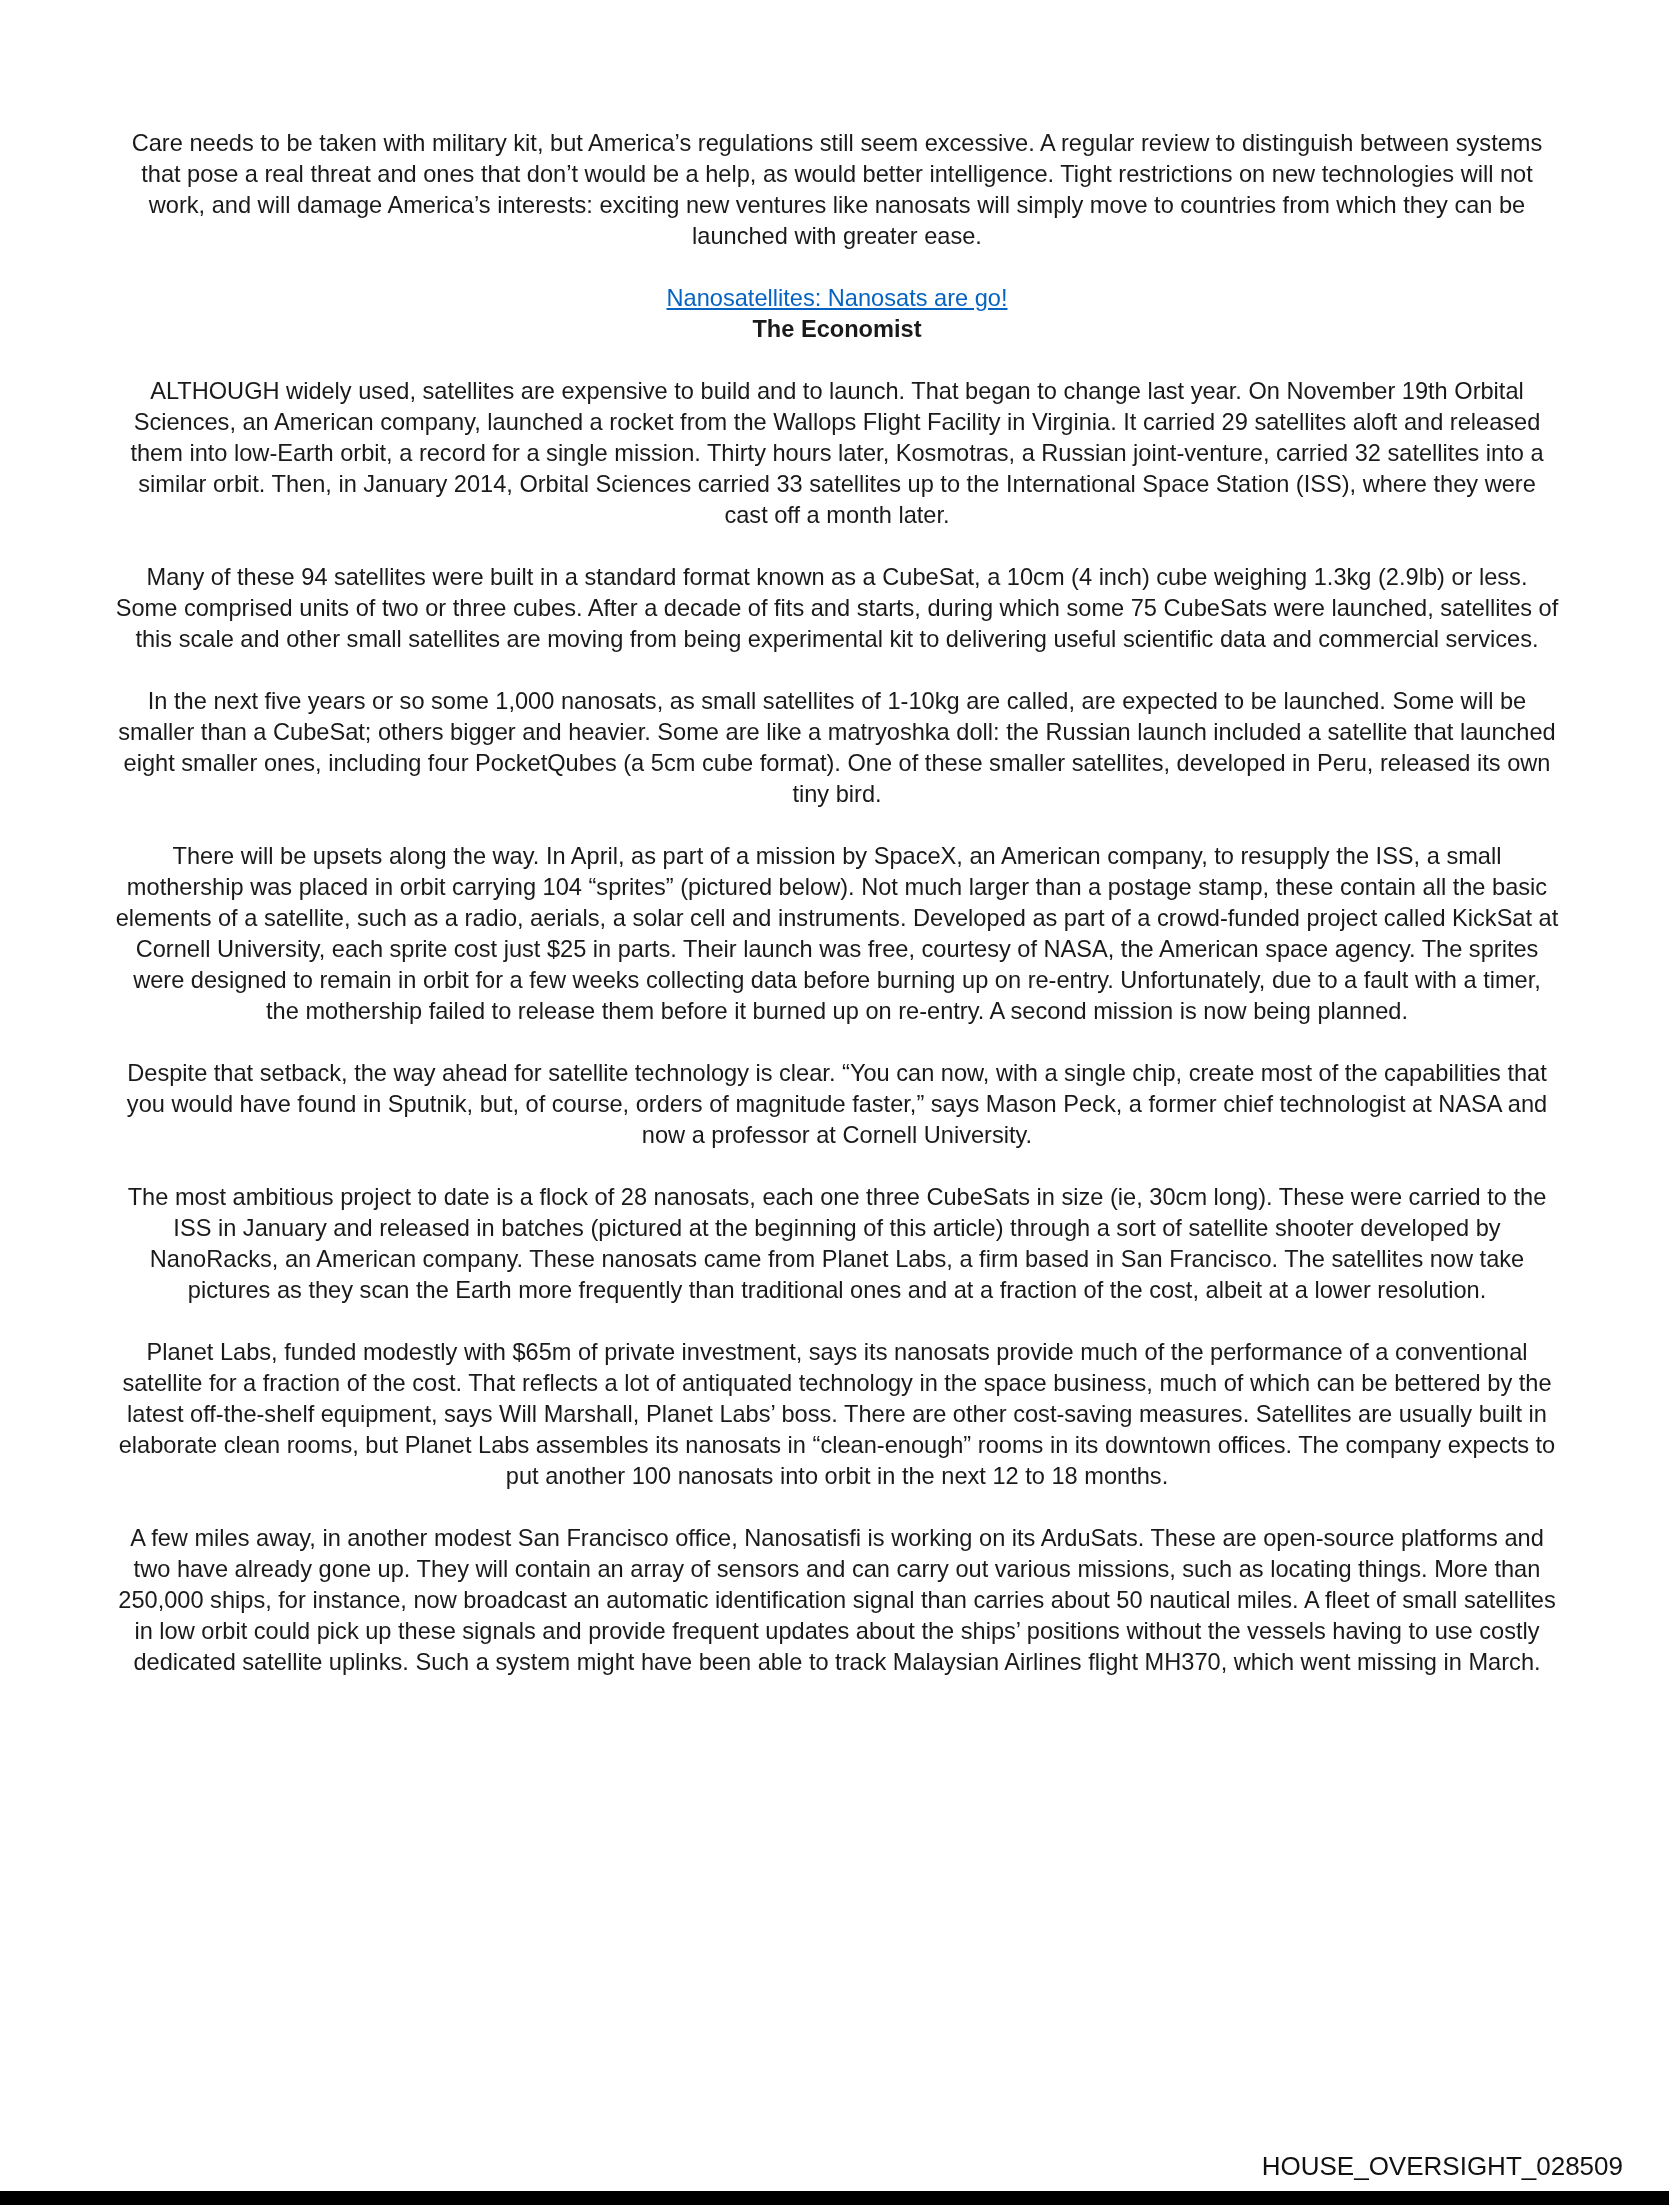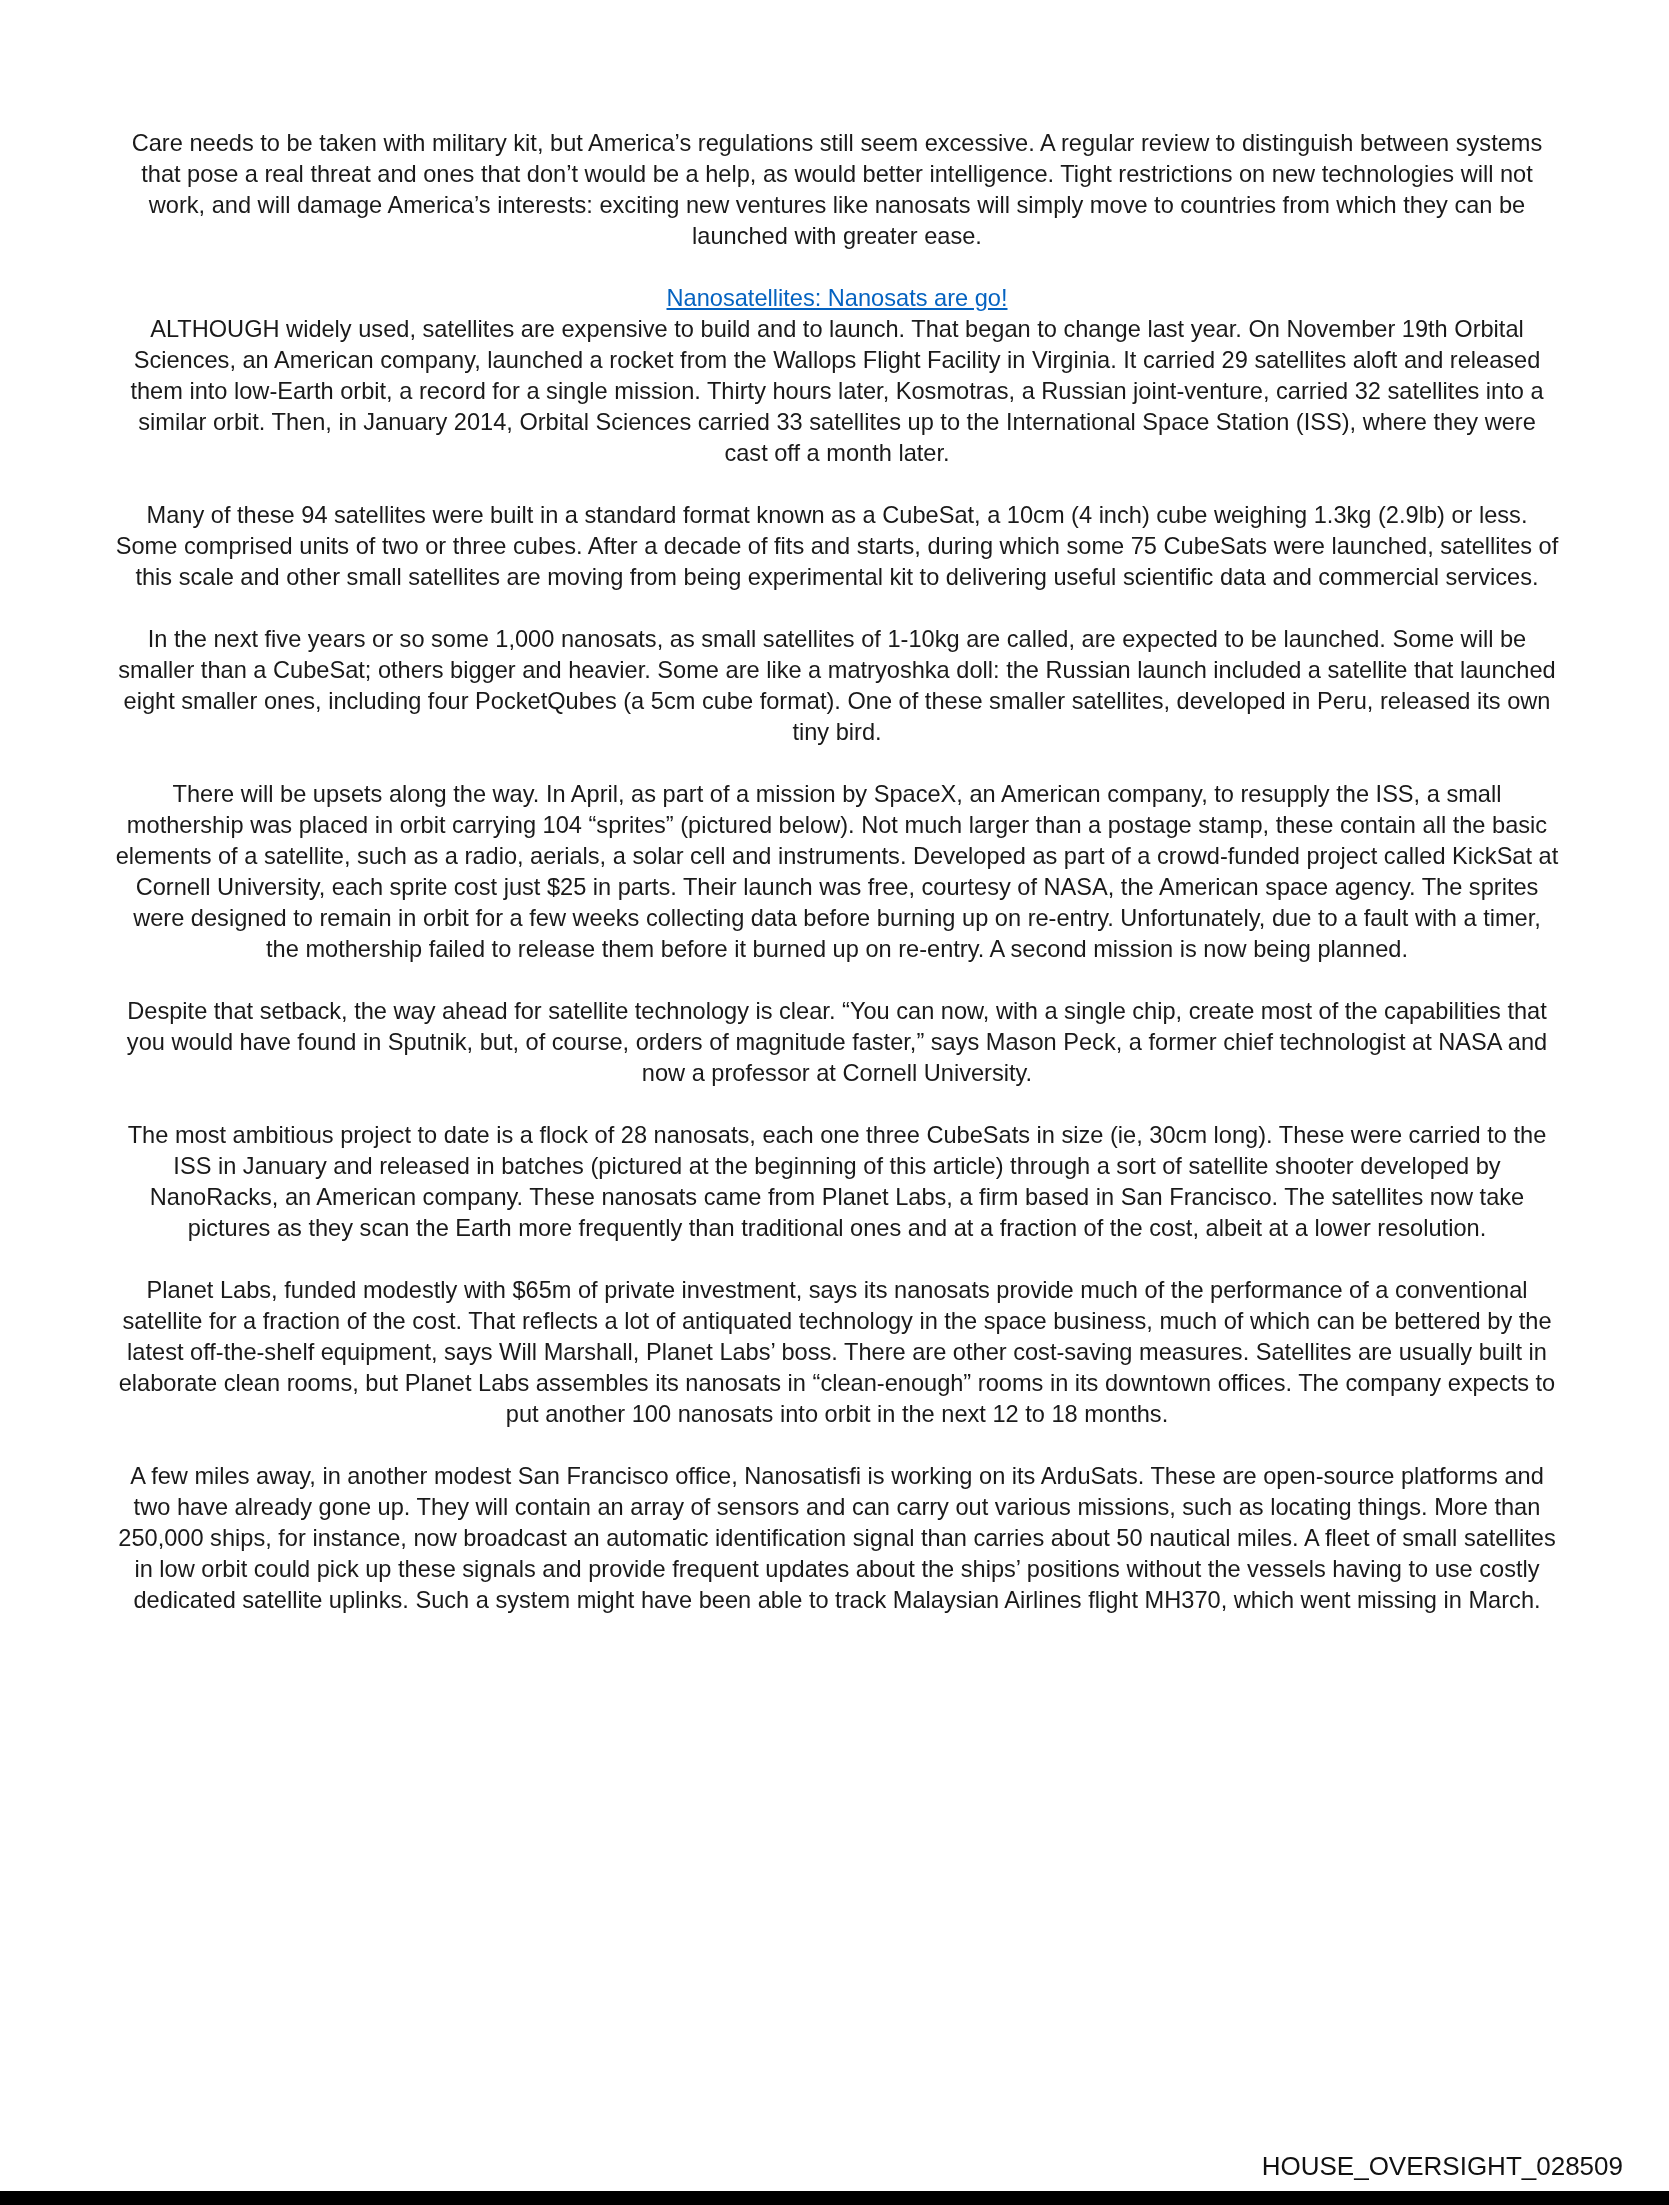--- a/index.html
+++ b/index.html
@@ -50,20 +50,21 @@
 
 <div class="page">
 
   <p>Care needs to be taken with military kit, but America’s regulations still seem excessive. A regular review to distinguish between systems that pose a real threat and ones that don’t would be a help, as would better intelligence. Tight restrictions on new technologies will not work, and will damage America’s interests: exciting new ventures like nanosats will simply move to countries from which they can be launched with greater ease.</p>
 
 
   <p class="no-gap">
     <a class="doc-link">Nanosatellites: Nanosats are go!</a>
   </p>
 
+  <p class="byline">The Economist</p>
 
   <p>ALTHOUGH widely used, satellites are expensive to build and to launch. That began to change last year. On November 19th Orbital Sciences, an American company, launched a rocket from the Wallops Flight Facility in Virginia. It carried 29 satellites aloft and released them into low-Earth orbit, a record for a single mission. Thirty hours later, Kosmotras, a Russian joint-venture, carried 32 satellites into a similar orbit. Then, in January 2014, Orbital Sciences carried 33 satellites up to the International Space Station (ISS), where they were cast off a month later.</p>
 
   <p>Many of these 94 satellites were built in a standard format known as a CubeSat, a 10cm (4 inch) cube weighing 1.3kg (2.9lb) or less. Some comprised units of two or three cubes. After a decade of fits and starts, during which some 75 CubeSats were launched, satellites of this scale and other small satellites are moving from being experimental kit to delivering useful scientific data and commercial services.</p>
 
   <p>In the next five years or so some 1,000 nanosats, as small satellites of 1-10kg are called, are expected to be launched. Some will be smaller than a CubeSat; others bigger and heavier. Some are like a matryoshka doll: the Russian launch included a satellite that launched eight smaller ones, including four PocketQubes (a 5cm cube format). One of these smaller satellites, developed in Peru, released its own tiny bird.</p>
 
   <p>There will be upsets along the way. In April, as part of a mission by SpaceX, an American company, to resupply the ISS, a small mothership was placed in orbit carrying 104 “sprites” (pictured below). Not much larger than a postage stamp, these contain all the basic elements of a satellite, such as a radio, aerials, a solar cell and instruments. Developed as part of a crowd-funded project called KickSat at Cornell University, each sprite cost just $25 in parts. Their launch was free, courtesy of NASA, the American space agency. The sprites were designed to remain in orbit for a few weeks collecting data before burning up on re-entry. Unfortunately, due to a fault with a timer, the mothership failed to release them before it burned up on re-entry. A second mission is now being planned.</p>
 
 

